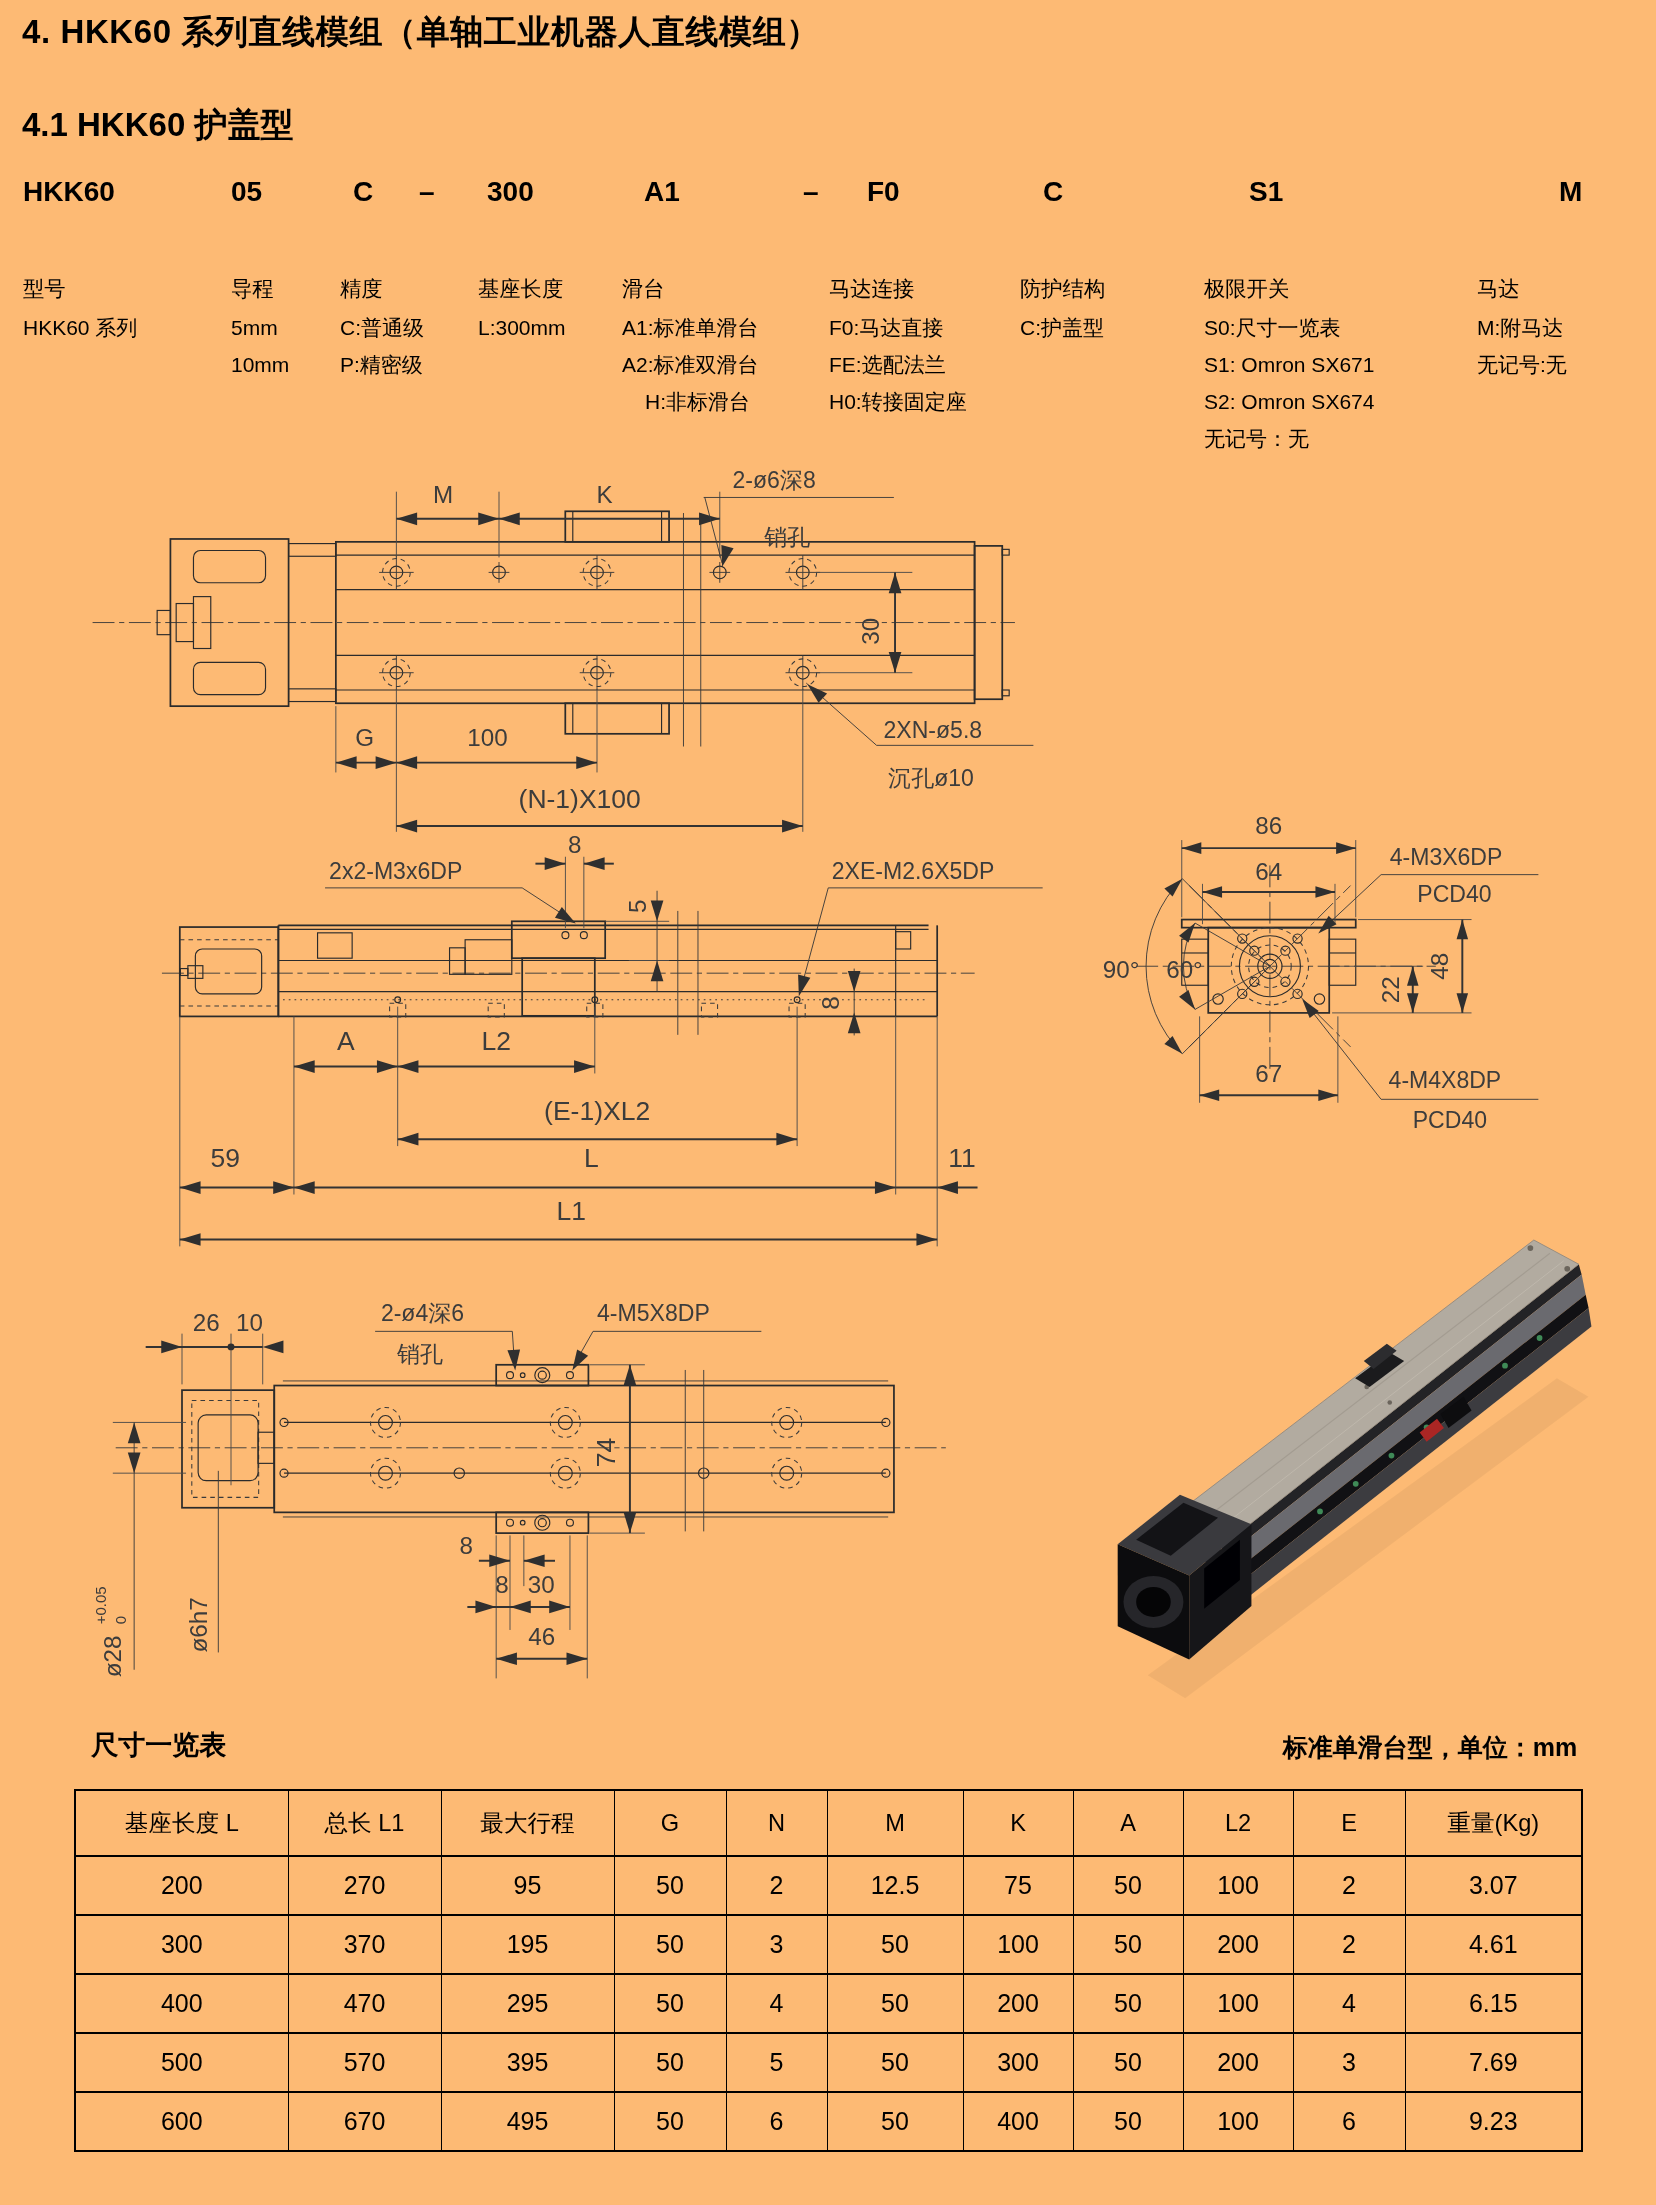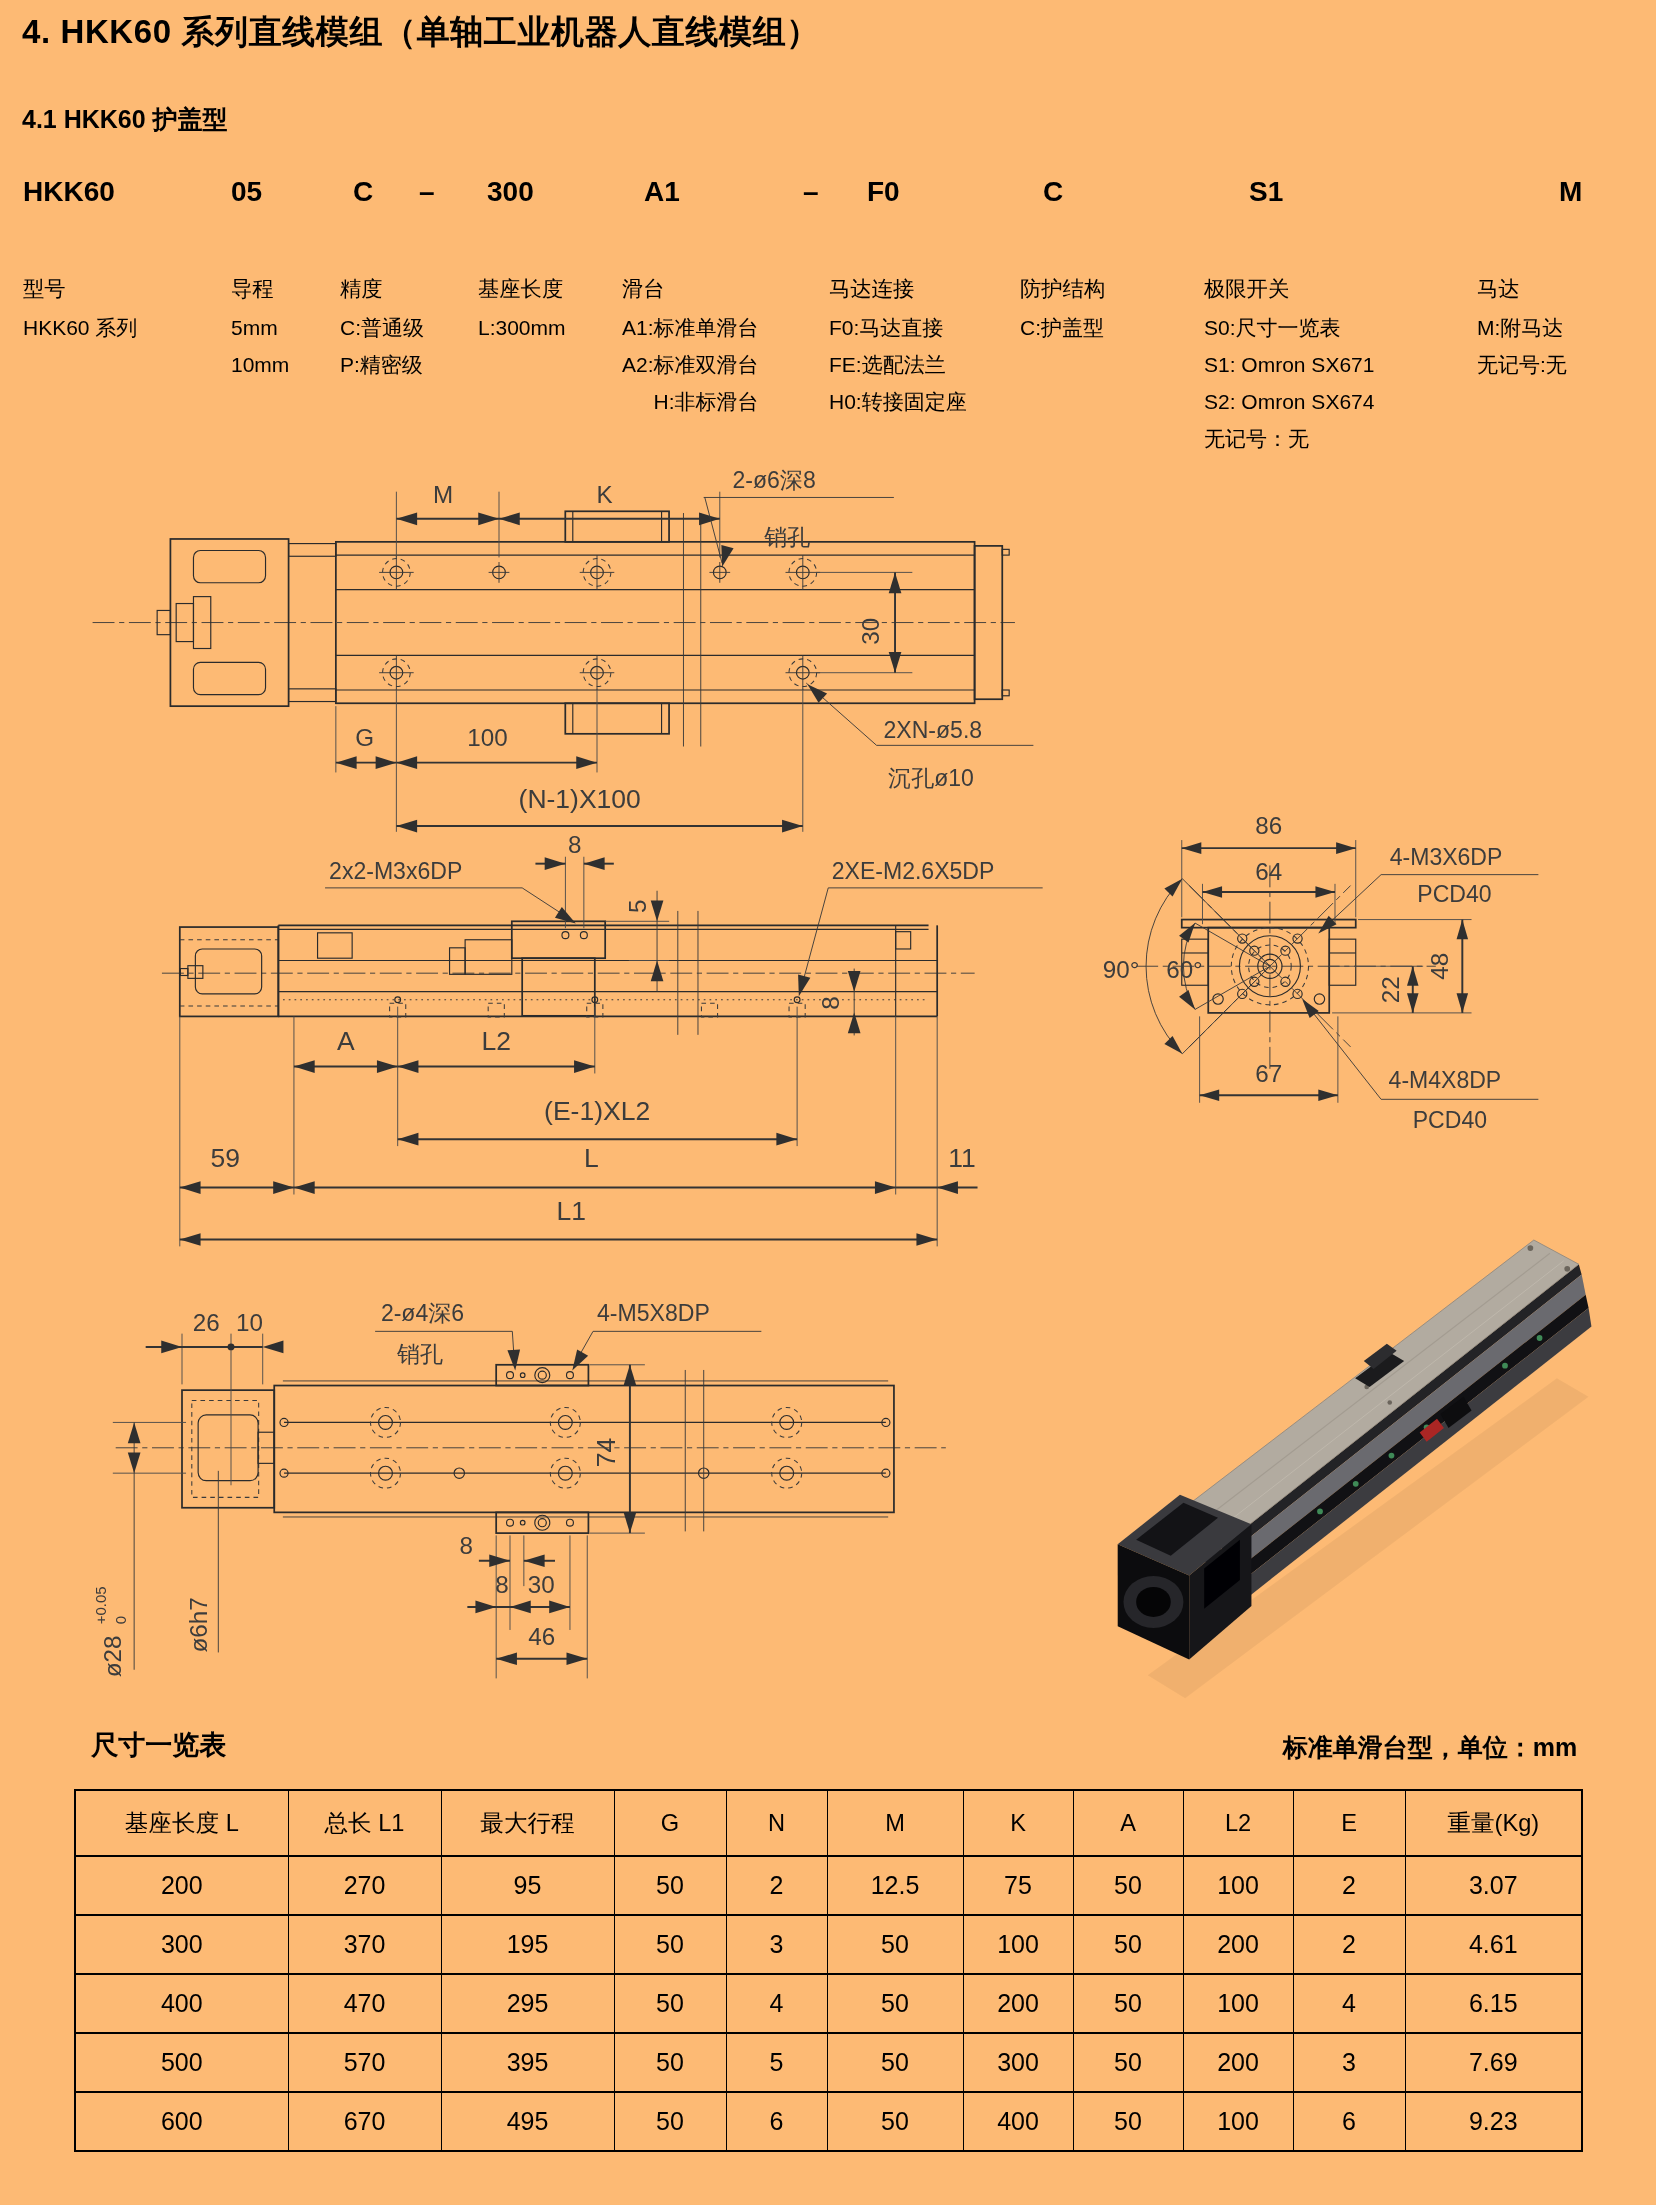--- a/index.html
+++ b/index.html
@@ -1,25 +1,25 @@
 <!DOCTYPE html>
 <html style="font-size:9.2px"><head>
 <meta charset="utf-8">
 <style>
   html,body{margin:0;padding:0;background:#ffffff;}
   #page{position:relative;width:1656px;height:2205px;background:#fdba74;overflow:hidden;
         font-family:"Liberation Sans","DejaVu Sans",sans-serif;color:#000;}
   .abs{position:absolute;}
   #doc-title{left:22px;top:10.4px;font-size:33px;font-weight:bold;letter-spacing:0.6px;white-space:nowrap;}
-  #doc-subtitle{left:22px;top:103px;font-size:25px;font-weight:bold;white-space:nowrap;}
+  #doc-subtitle{left:22px;top:103px;font-size:33px;font-weight:bold;white-space:nowrap;}
   .code-seg{top:176px;font-size:28px;font-weight:bold;white-space:nowrap;}
   .spec-col{top:271px;font-size:21.3px;line-height:37px;white-space:nowrap;}
   .spec-title{margin-bottom:1.2px;}
   .spec-line{font-size:21px;}
-  #spec-col-4 .spec-line:nth-child(3){margin-left:23px;text-align:right;}
+  #spec-col-4 .spec-line:nth-child(3){margin-left:23px;}
   svg{position:absolute;overflow:visible;}
   svg text{font-family:"Liberation Sans","DejaVu Sans",sans-serif;fill:#3c3c3c;}
   .ol{fill:none;stroke:#2b2b2b;stroke-width:3;}
   .ol2{fill:none;stroke:#2b2b2b;stroke-width:2;}
   .thin{fill:none;stroke:#3a3a3a;stroke-width:1.6;}
   .ext{fill:none;stroke:#4a4a4a;stroke-width:1.6;}
   .diml{fill:none;stroke:#333;stroke-width:3.4;}
   .dash{fill:none;stroke:#3a3a3a;stroke-width:1.8;stroke-dasharray:8 7;}
   .cdash{fill:none;stroke:#3a3a3a;stroke-width:1.6;stroke-dasharray:38 8 9 8;}
   .dotl{fill:none;stroke:#3a3a3a;stroke-width:1.8;stroke-dasharray:3 7;}

